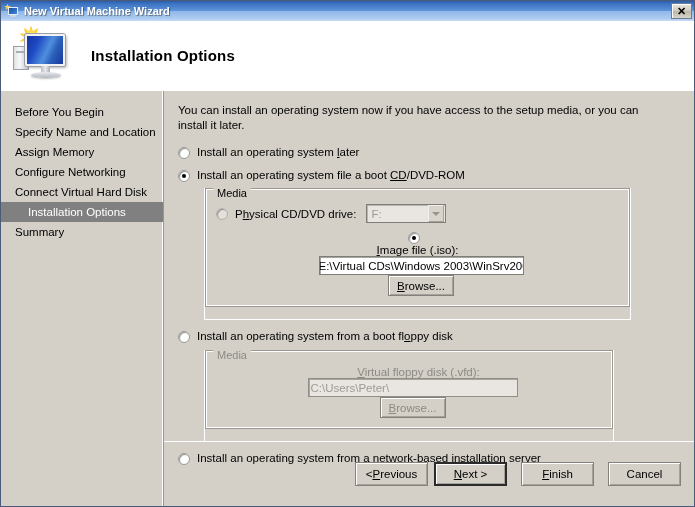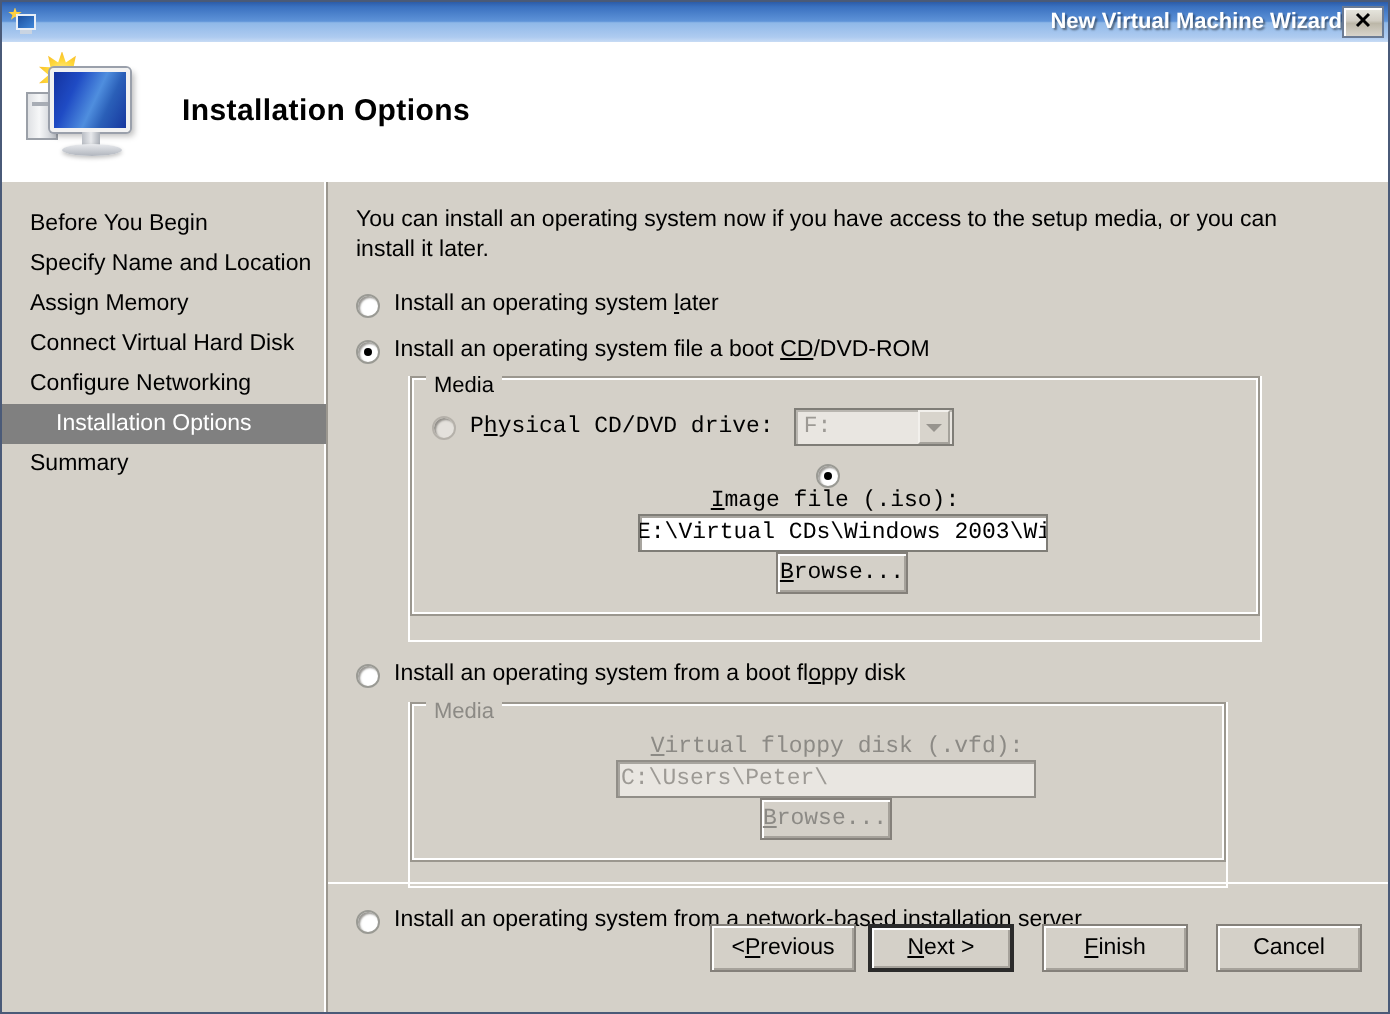--- a/index.html
+++ b/index.html
@@ -65,21 +65,20 @@
     clip-path: polygon(50% 0%, 61% 35%, 98% 35%, 68% 57%, 79% 91%, 50% 70%, 21% 91%, 32% 57%, 2% 35%, 39% 35%);
   }
   .title-text {
     color: #ffffff;
     font-size: 11px;
     font-weight: bold;
     text-shadow: 1px 1px 1px rgba(0,0,0,0.45);
     white-space: nowrap;
     flex: 1 1 auto;
     overflow: hidden;
-    text-align: right;
   }
   .close-btn {
     width: 21px;
     height: 16px;
     flex: 0 0 21px;
     background: linear-gradient(to bottom, #e8e8e0 0%, #d2cec4 45%, #bcb7a8 55%, #d8d4cb 100%);
     border: 1px solid #6b7b94;
     box-shadow: inset 1px 1px 0 #ffffff;
     box-sizing: border-box;
     display: flex;
@@ -301,21 +300,20 @@
     box-sizing: border-box;
   }
   .gb-body {
     border-left: 1px solid #9b978f;
     border-right: 1px solid #9b978f;
     border-bottom: 1px solid #9b978f;
     box-shadow: inset 1px -1px 0 #ffffff, inset -1px 0 0 #ffffff;
     margin: 0 -10px;
     padding: 8px 10px 10px 10px;
     box-sizing: border-box;
-    font-family: Liberation Mono, monospace;
   }
 
   .field-row {
     display: flex;
     align-items: center;
     margin-bottom: 9px;
   }
   .field-row:last-child { margin-bottom: 0; flex-direction: column; }
   .field-row .radio { margin-top: 0; }
   .field-label {
@@ -463,22 +461,22 @@
     </div>
     <div class="header-title">Installation Options</div>
   </div>
 
   <div class="body-area">
 
     <div class="sidebar">
       <div class="nav-item">Before You Begin</div>
       <div class="nav-item">Specify Name and Location</div>
       <div class="nav-item">Assign Memory</div>
+      <div class="nav-item">Configure Networking</div>
       <div class="nav-item">Connect Virtual Hard Disk</div>
-      <div class="nav-item">Configure Networking</div>
       <div class="nav-item selected">Installation Options</div>
       <div class="nav-item">Summary</div>
     </div>
 
     <div class="content">
       <div class="content-inner">
 
         <p class="intro">You can install an operating system now if you have access to the setup media, or you can install it later.</p>
 
         <div class="radio-row">

